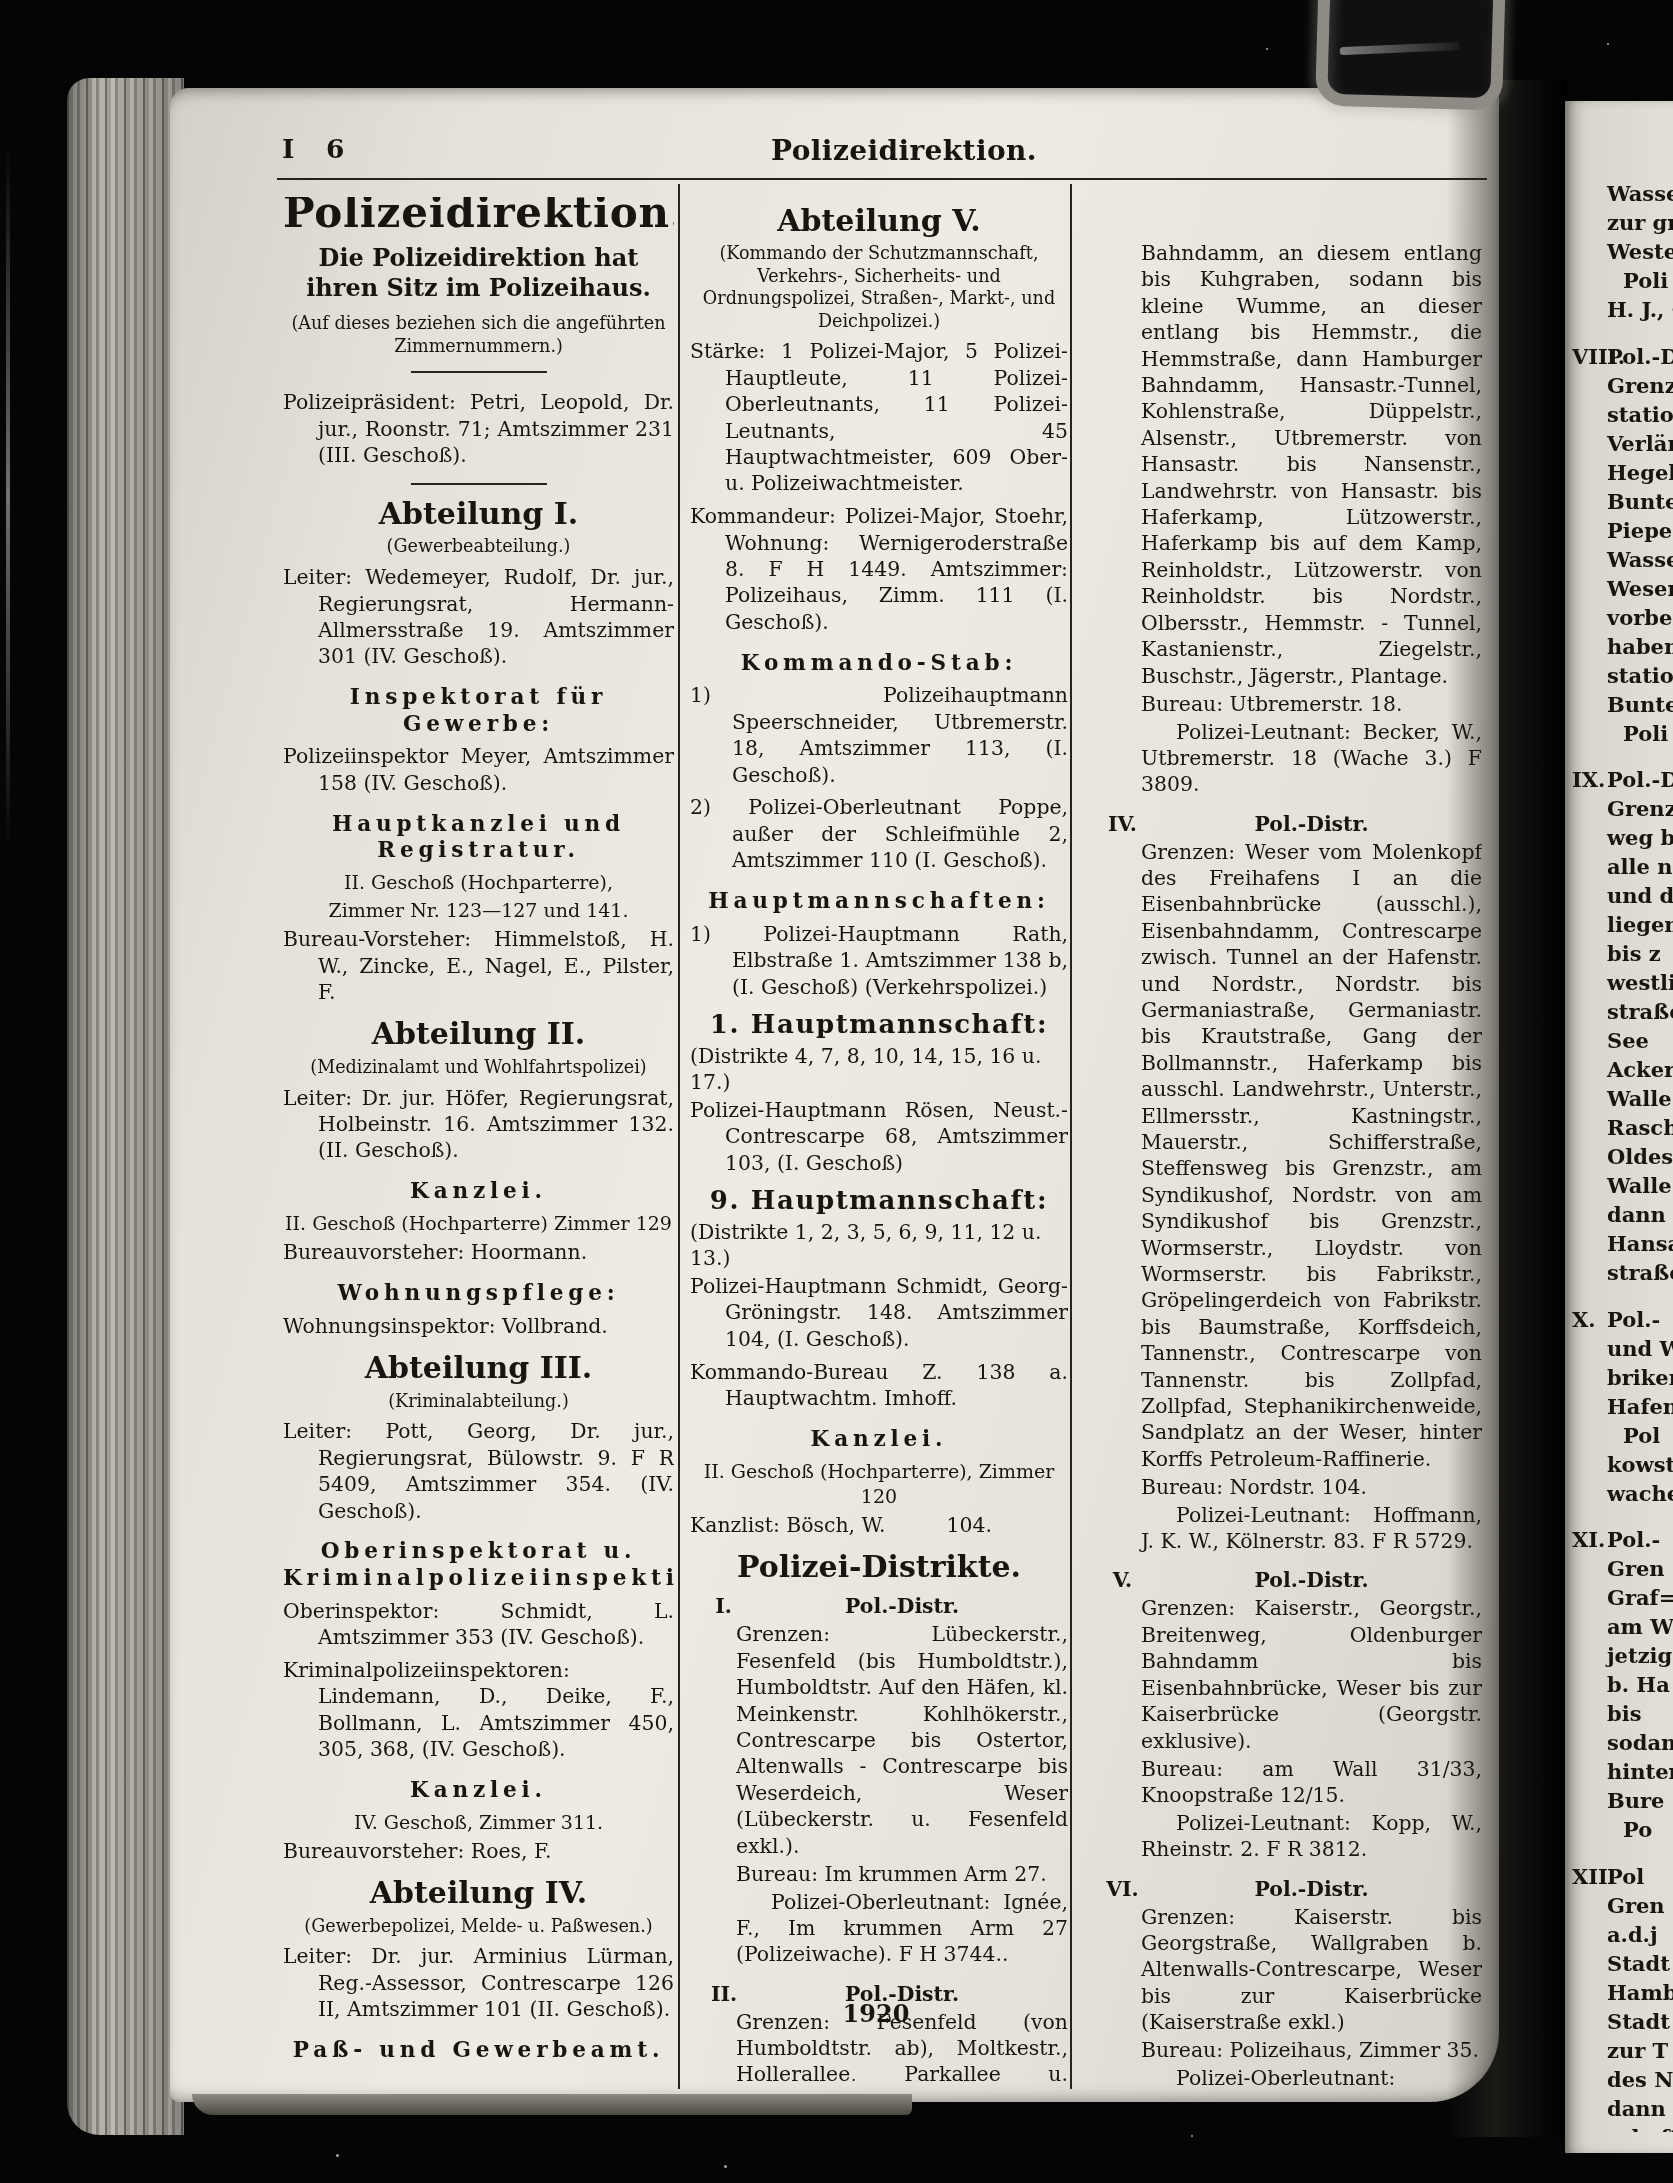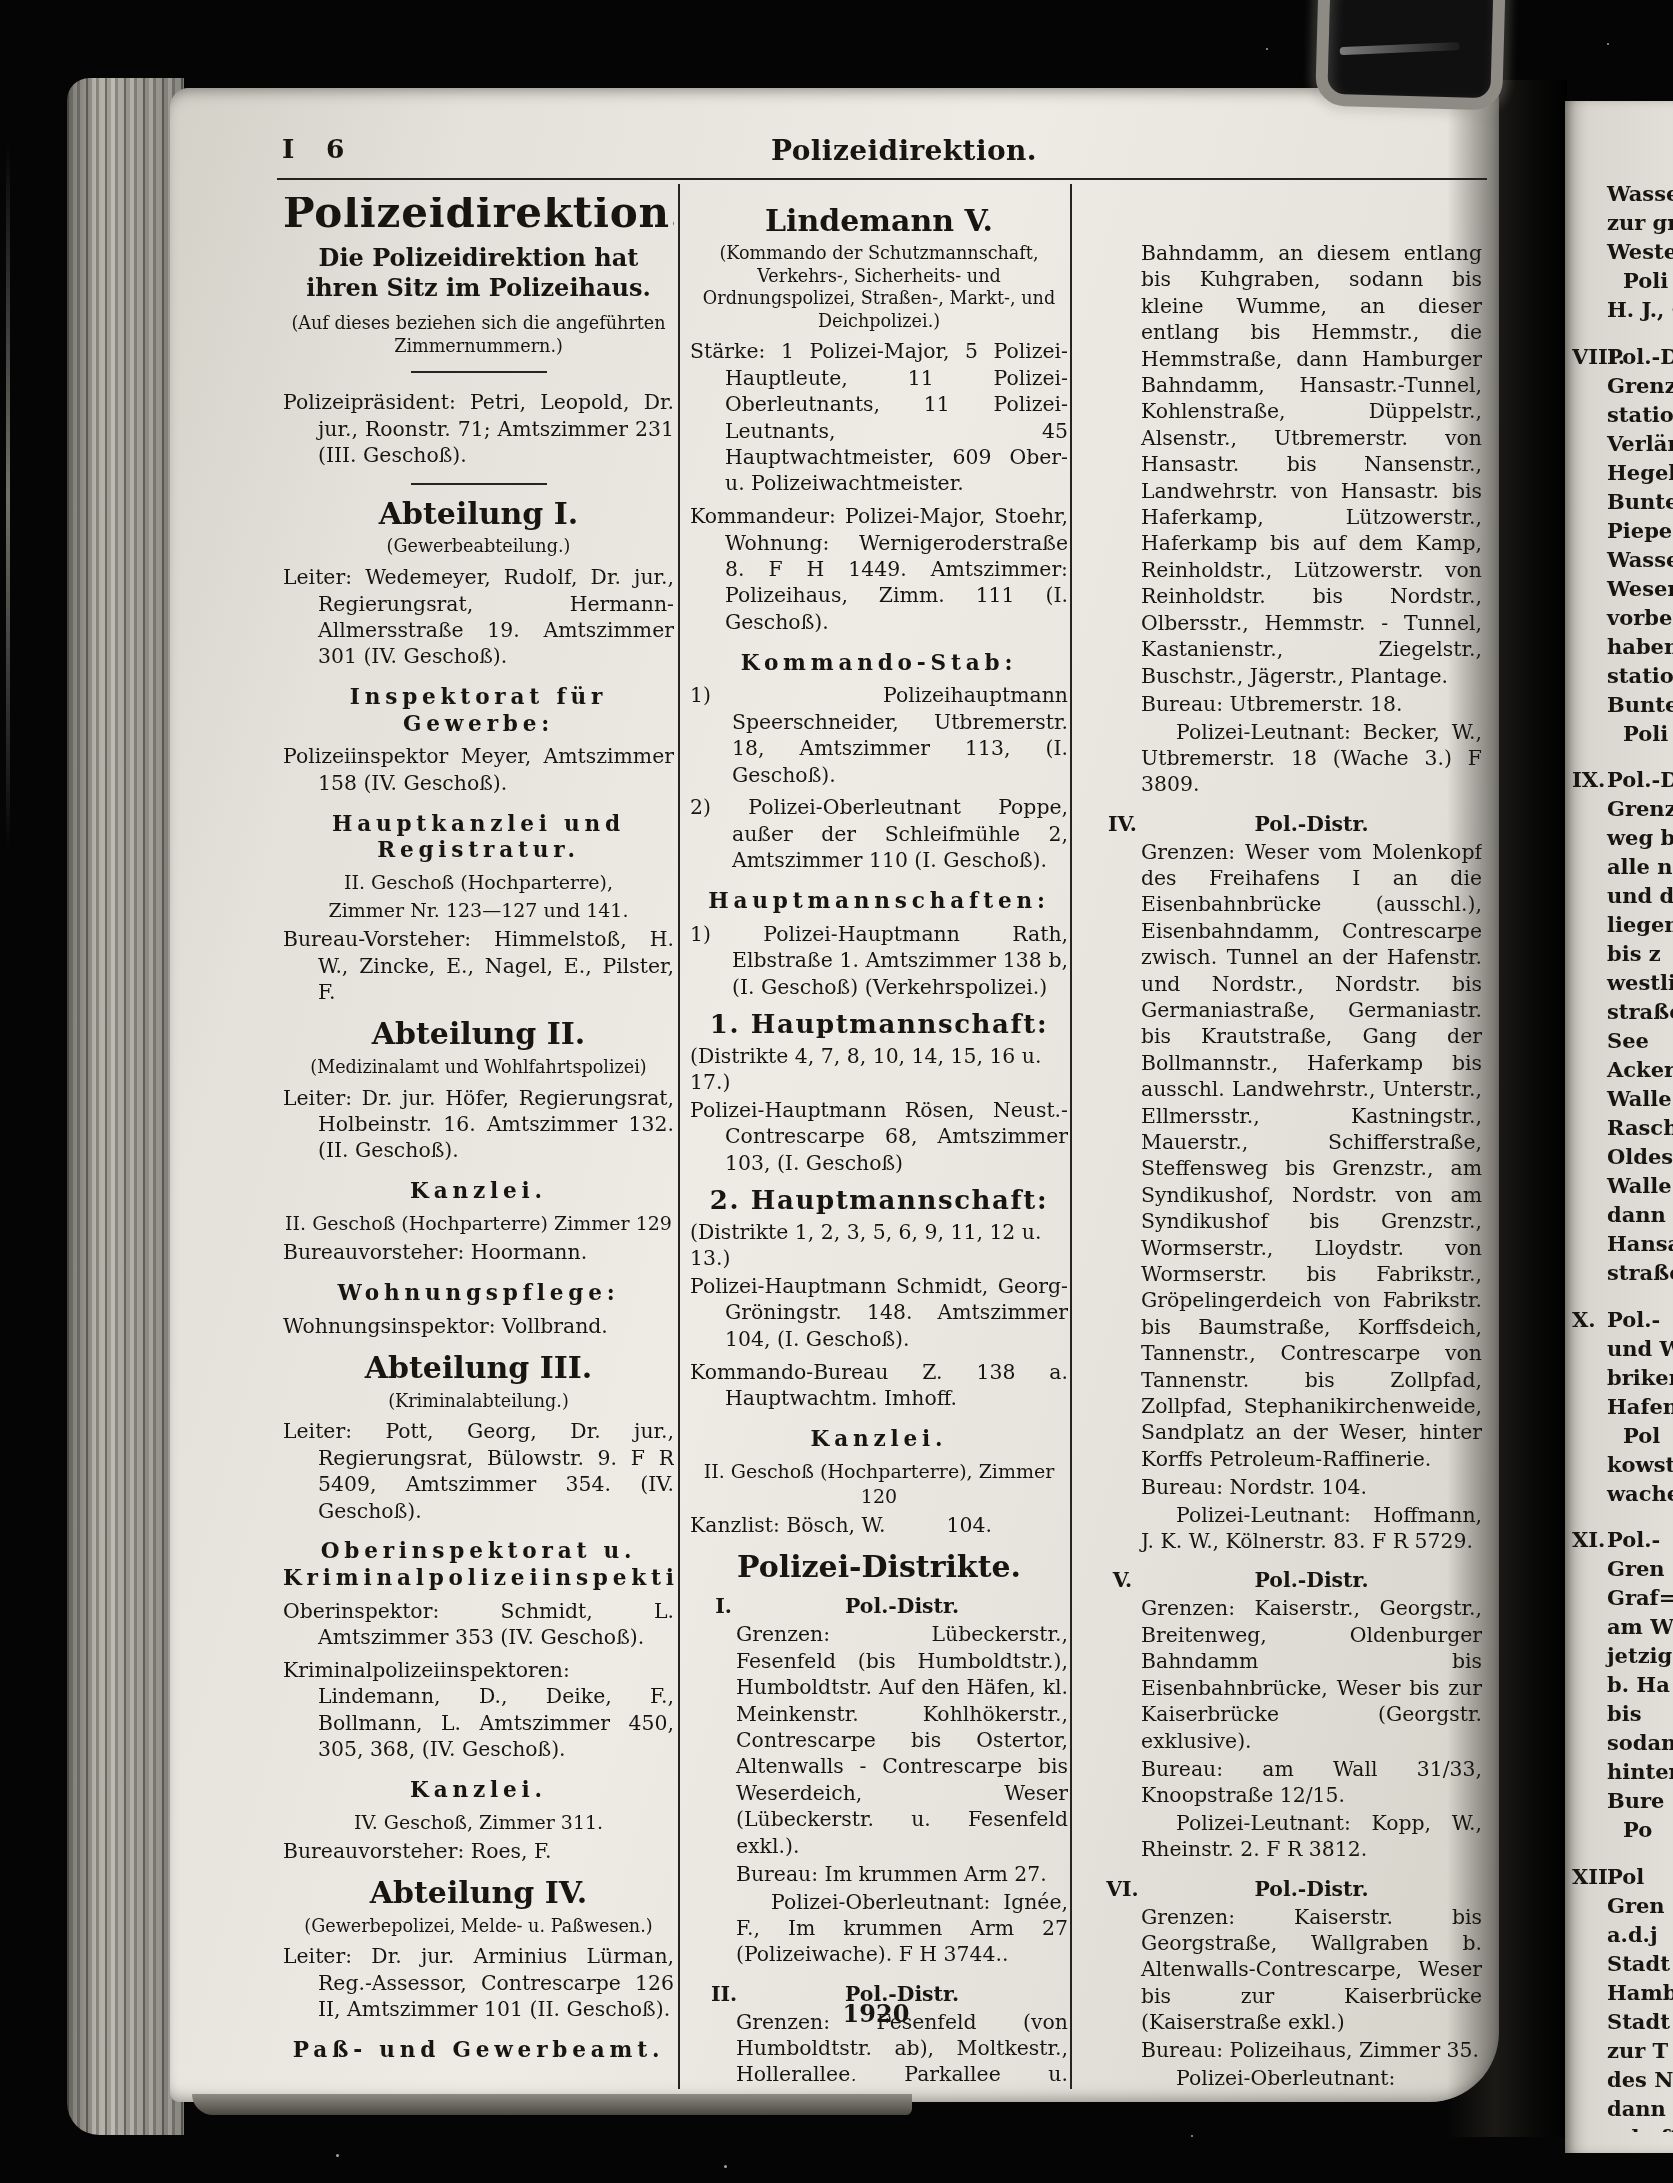--- a/index.html
+++ b/index.html
@@ -129,33 +129,33 @@
       <div class="b-p">Kriminalpolizeiinspektoren: Lindemann, D., Deike, F., Bollmann, L. Amtszimmer 450, 305, 368, (IV. Geschoß).</div>
       <div class="b-spaced">Kanzlei.</div>
       <div class="b-pc">IV. Geschoß, Zimmer 311.</div>
       <div class="b-p">Bureauvorsteher: Roes, F.</div>
       <div class="b-h1">Abteilung IV.</div>
       <div class="b-note">(Gewerbepolizei, Melde- u. Paßwesen.)</div>
       <div class="b-p">Leiter: Dr. jur. Arminius Lürman, Reg.-Assessor, Contrescarpe 126 II, Amtszimmer 101 (II. Geschoß).</div>
       <div class="b-spaced">Paß- und Gewerbeamt.</div>
     </div>
   <div id="col2" class="col">
-      <div class="b-h1">Lindemann V.</div>
+      <div class="b-h1">Abteilung V.</div>
       <div class="b-note">(Kommando der Schutzmannschaft, Verkehrs-, Sicherheits- und Ordnungspolizei, Straßen-, Markt-, und Deichpolizei.)</div>
       <div class="b-p">Stärke: 1 Polizei-Major, 5 Polizei-Hauptleute, 11 Polizei-Oberleutnants, 11 Polizei-Leutnants, 45 Hauptwachtmeister, 609 Ober- u. Polizeiwachtmeister.</div>
       <div class="b-p">Kommandeur: Polizei-Major, Stoehr, Wohnung: Wernigeroderstraße 8. F H 1449. Amtszimmer: Polizeihaus, Zimm. 111 (I. Geschoß).</div>
       <div class="b-spaced">Kommando-Stab:</div>
       <div class="b-pnum">1) Polizeihauptmann Speerschneider, Utbremerstr. 18, Amtszimmer 113, (I. Geschoß).</div>
       <div class="b-pnum">2) Polizei-Oberleutnant Poppe, außer der Schleifmühle 2, Amtszimmer 110 (I. Geschoß).</div>
       <div class="b-spaced">Hauptmannschaften:</div>
       <div class="b-pnum">1) Polizei-Hauptmann Rath, Elbstraße 1. Amtszimmer 138 b, (I. Geschoß) (Verkehrspolizei.)</div>
       <div class="b-center">1. Hauptmannschaft:</div>
       <div class="b-p0">(Distrikte 4, 7, 8, 10, 14, 15, 16 u. 17.)</div>
       <div class="b-p">Polizei-Hauptmann Rösen, Neust.-Contrescarpe 68, Amtszimmer 103, (I. Geschoß)</div>
-      <div class="b-center">2. Hauptmannschaft:</div>
+      <div class="b-center">9. Hauptmannschaft:</div>
       <div class="b-p0">(Distrikte 1, 2, 3, 5, 6, 9, 11, 12 u. 13.)</div>
       <div class="b-p">Polizei-Hauptmann Schmidt, Georg-Gröningstr. 148. Amtszimmer 104, (I. Geschoß).</div>
       <div class="b-p">Kommando-Bureau Z. 138 a. Hauptwachtm. Imhoff.</div>
       <div class="b-spaced">Kanzlei.</div>
       <div class="b-pc">II. Geschoß (Hochparterre), Zimmer 120</div>
       <div class="b-p">Kanzlist: Bösch, W.   104.</div>
       <div class="b-h1">Polizei-Distrikte.</div>
       <div class="b-dist">
         <span class="num">I.</span>
         <span class="lab">Pol.-Distr.</span>

